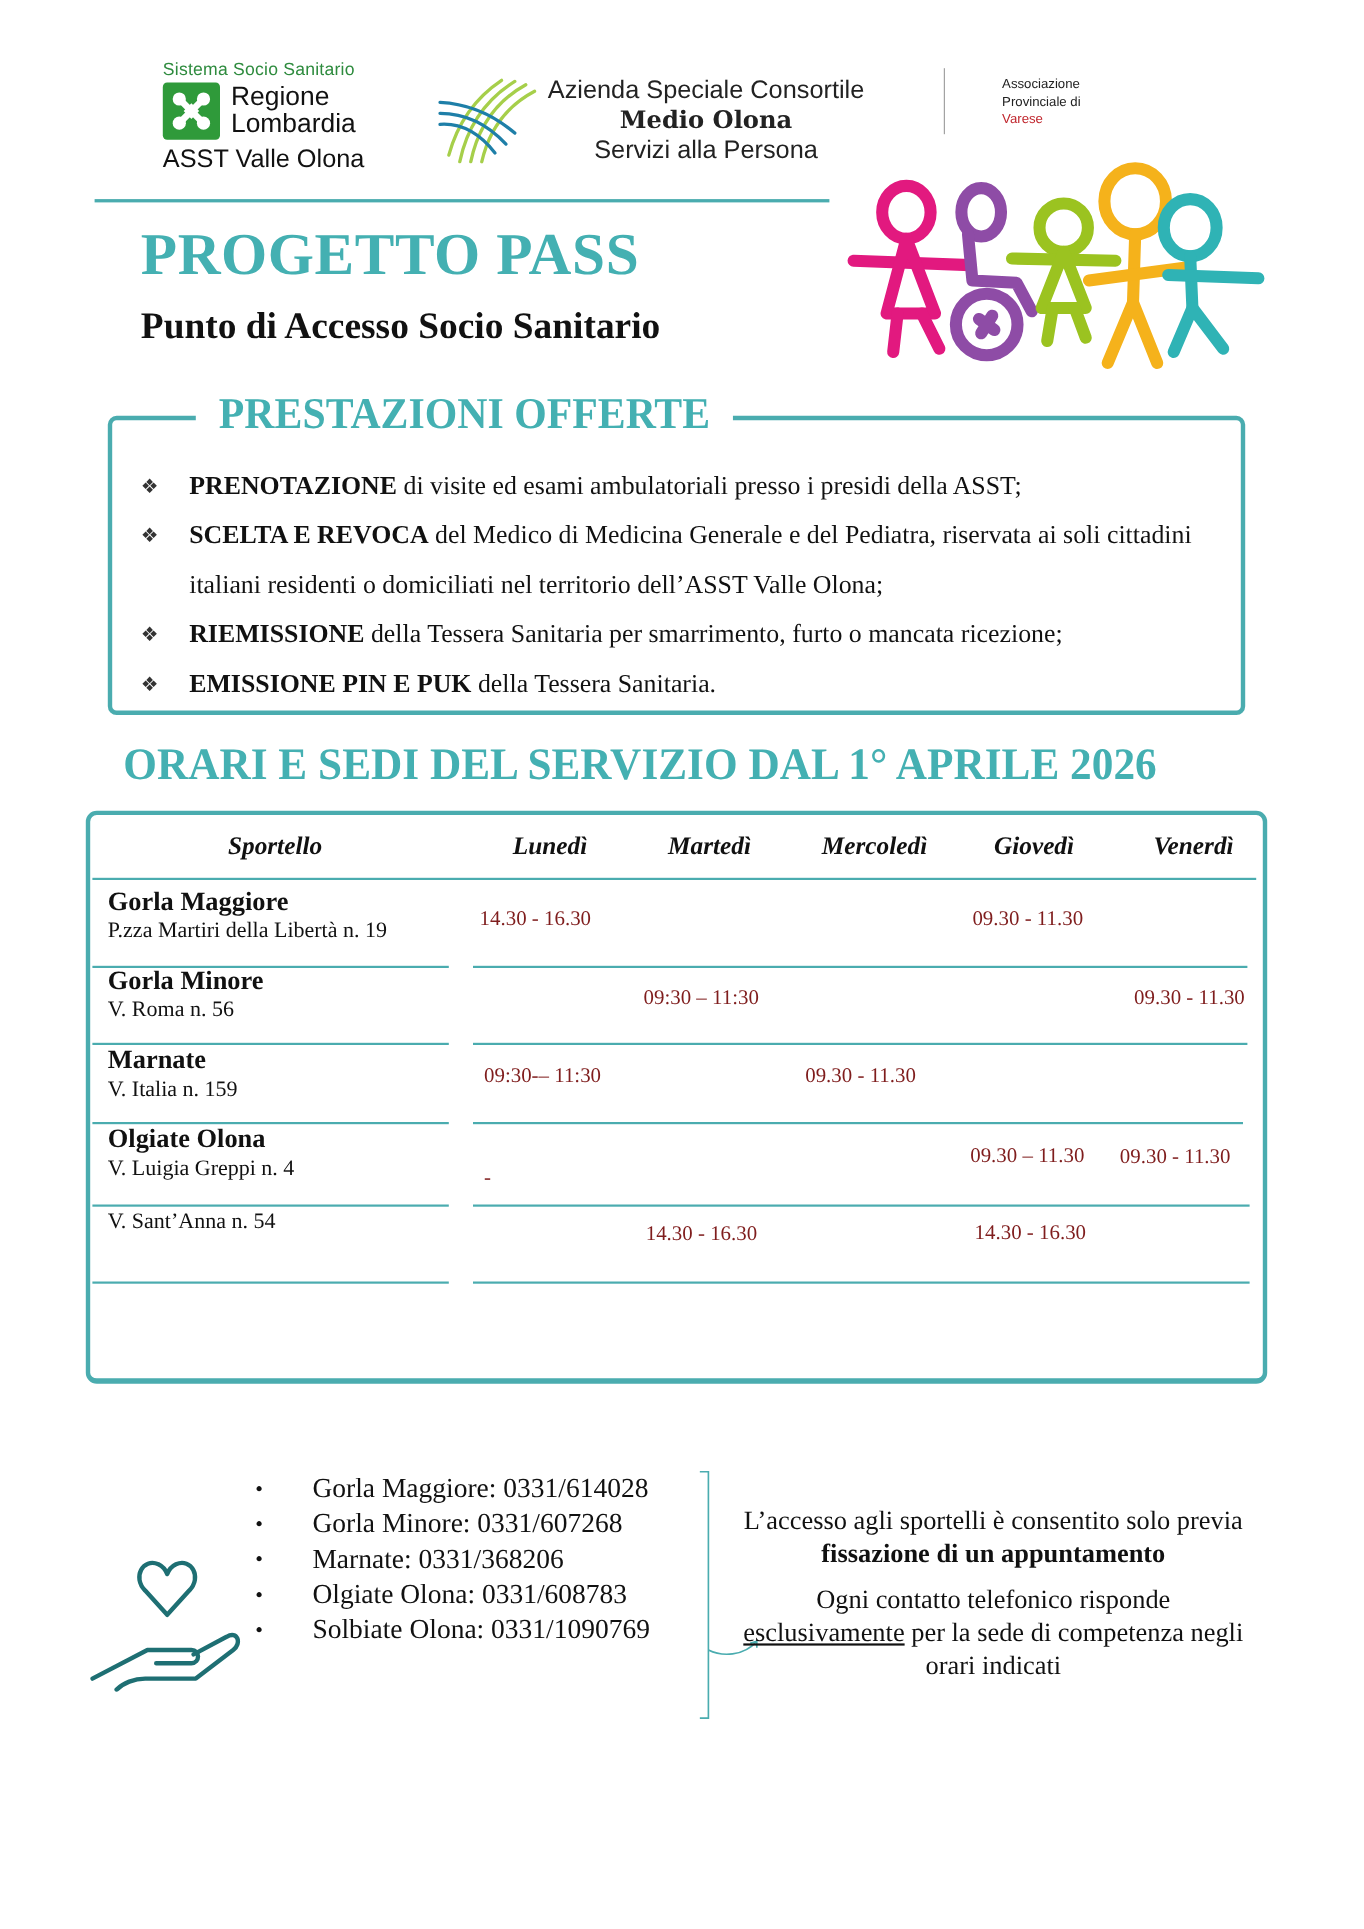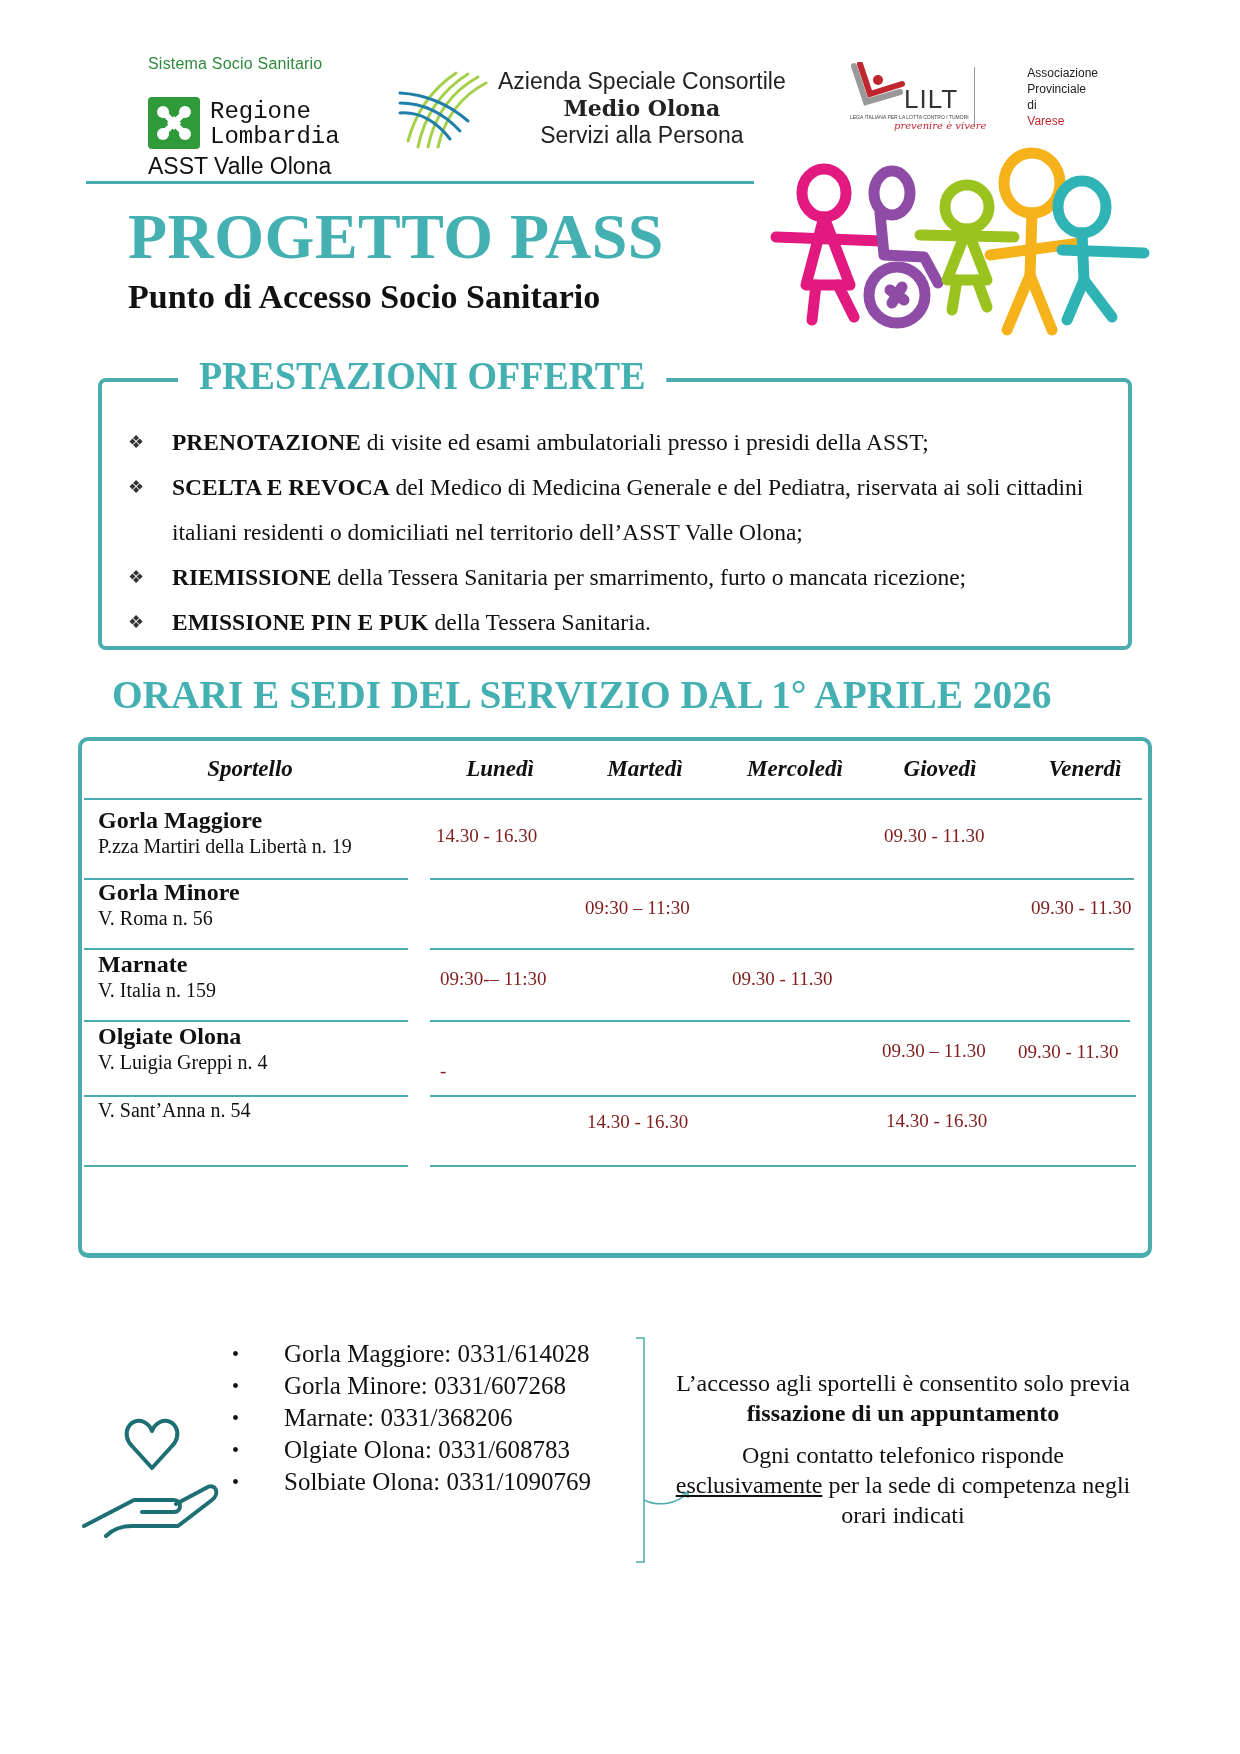--- a/index.html
+++ b/index.html
@@ -3,21 +3,21 @@
 <meta charset="utf-8">
 <style>
   html, body { margin: 0; padding: 0; background: #ffffff; }
   body { width: 1240px; height: 1754px; position: relative; overflow: hidden;
          font-family: "Liberation Serif", "DejaVu Serif", serif; color: #111; }
   .abs { position: absolute; }
 
   
   .logo-rl { left: 148px; top: 55px; width: 210px; font-family: "Liberation Sans", "DejaVu Sans", sans-serif; }
   .logo-rl .sys { color: #2e8b3e; font-size: 16px; letter-spacing: 0.2px; }
-  .logo-rl .row { display: flex; align-items: flex-end; margin-top: 24px; font-family: Liberation Mono, monospace; }
+  .logo-rl .row { display: flex; align-items: flex-start; margin-top: 2px; }
   .logo-rl .sq { width: 52px; height: 52px; background: #2f9a3a; border-radius: 4px; position: relative; }
   .logo-rl .sq svg { position: absolute; left: 6px; top: 6px; }
   .logo-rl .rname { margin-left: 10px; font-size: 24px; line-height: 25px; color: #111; }
   .logo-rl .asst { font-size: 23px; margin-top: 4px; color: #111; }
 
   .logo-mo { left: 398px; top: 68px; width: 440px; display: flex; align-items: center; }
   .logo-mo .txt { margin-left: 10px; font-family: "Liberation Sans", "DejaVu Sans", sans-serif; font-size: 23px; line-height: 27px; color: #222; text-align: center; }
   .logo-mo .txt b { font-family: "DejaVu Serif", serif; font-weight: bold; font-size: 22px; }
 
   .logo-lilt { left: 848px; top: 62px; width: 250px; display: flex; align-items: center; font-family: "Liberation Sans", "DejaVu Sans", sans-serif; }
@@ -27,21 +27,21 @@
   .logo-lilt .slogan { position: absolute; left: 46px; top: 58px; font-size: 10px; color: #c0262d; font-style: italic; font-family: "DejaVu Serif", serif; white-space: nowrap; }
   .logo-lilt .sep { width: 1px; height: 60px; background: #999; margin: 0 10px; }
   .logo-lilt .assoc { font-size: 12px; line-height: 16px; color: #222; margin-left: 42px; }
   .logo-lilt .assoc .red { color: #c0262d; }
 
   .top-rule { left: 86px; top: 181px; width: 668px; height: 3px; background: #4aacaf; }
 
   .kids { left: 762px; top: 145px; width: 400px; height: 200px; }
 
   
-  .title { left: 128px; top: 200px; font-size: 64px; font-weight: bold; color: #44b0b2; letter-spacing: 0.5px; }
+  .title { left: 128px; top: 200px; font-size: 54px; font-weight: bold; color: #44b0b2; letter-spacing: 0.5px; }
   .subtitle { left: 128px; top: 278px; font-size: 34px; font-weight: bold; color: #111; }
 
   
   .svc-box { left: 98px; top: 378px; width: 1034px; height: 272px; border: 4px solid #4aacaf; border-radius: 8px; box-sizing: border-box; }
   .svc-head { left: 178px; top: 352px; padding: 0 22px; background: #fff; font-size: 40px; font-weight: bold; color: #44b0b2; transform: scaleX(0.95); transform-origin: left; }
   .svc-list { left: 128px; top: 420px; width: 990px; list-style: none; margin: 0; padding: 0; font-size: 23.5px; line-height: 45px; }
   .svc-list li { position: relative; padding-left: 44px; }
   .svc-list li .bul { position: absolute; left: 0; top: 0; font-size: 18px; color: #333; }
   .svc-list li b { font-weight: bold; }
 
@@ -109,30 +109,20 @@
     </g>
   </svg>
   <div class="txt">
     <div>Azienda Speciale Consortile</div>
     <div><b>Medio Olona</b></div>
     <div>Servizi alla Persona</div>
   </div>
 </div>
 
 <div class="abs logo-lilt">
-  <div class="mark">
-    <svg width="60" height="50" viewBox="0 0 60 50" style="position:absolute;left:0;top:0">
-      <path d="M6 4 L18 40 L52 30" fill="none" stroke="#999" stroke-width="6" stroke-linecap="round"></path>
-      <path d="M12 2 L22 32 L54 22" fill="none" stroke="#c0262d" stroke-width="6" stroke-linecap="round"></path>
-      <circle cx="30" cy="18" r="5" fill="#c0262d"></circle>
-    </svg>
-    <div class="lilt-word">LILT</div>
-    <div class="tiny">LEGA ITALIANA PER LA LOTTA CONTRO I TUMORI</div>
-    <div class="slogan">prevenire è vivere</div>
-  </div>
   <div class="sep"></div>
   <div class="assoc">
     <div>Associazione</div>
     <div>Provinciale di</div>
     <div class="red">Varese</div>
   </div>
 </div>
 
 <div class="abs top-rule"></div>
 

